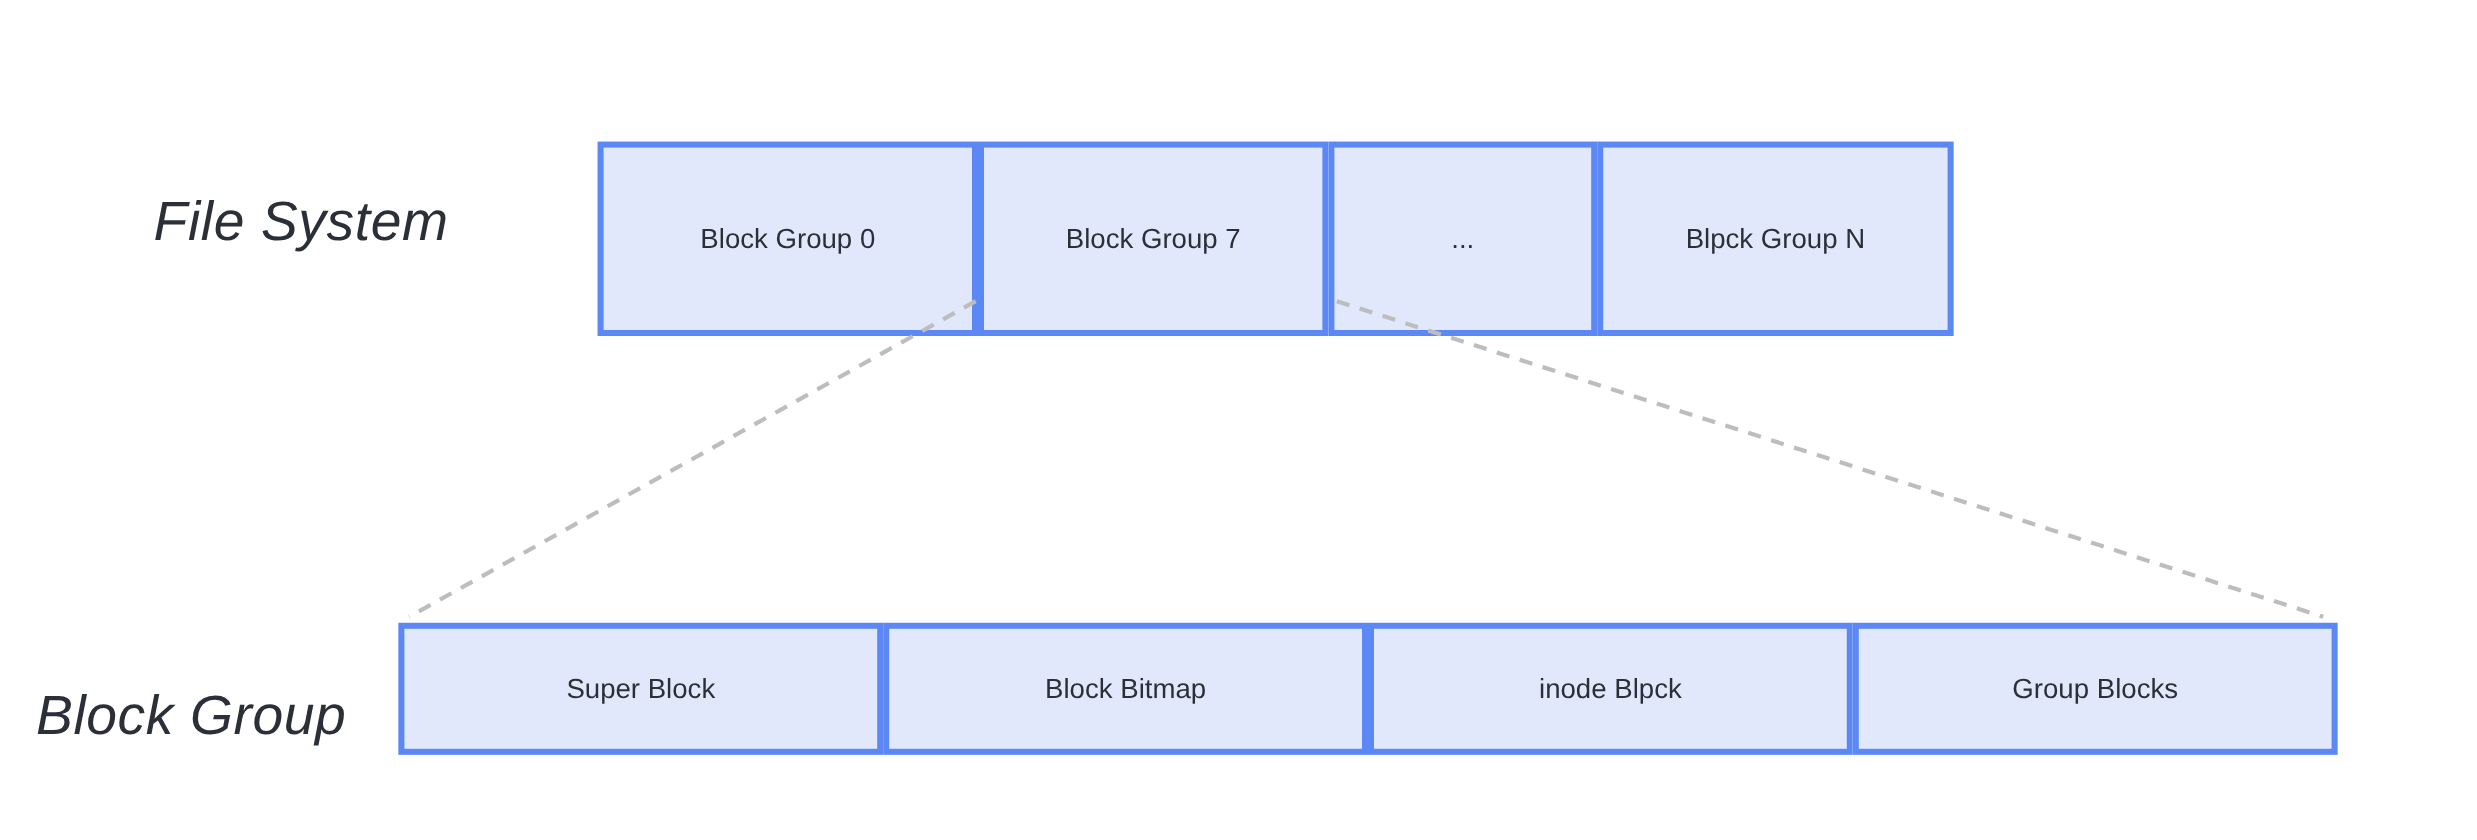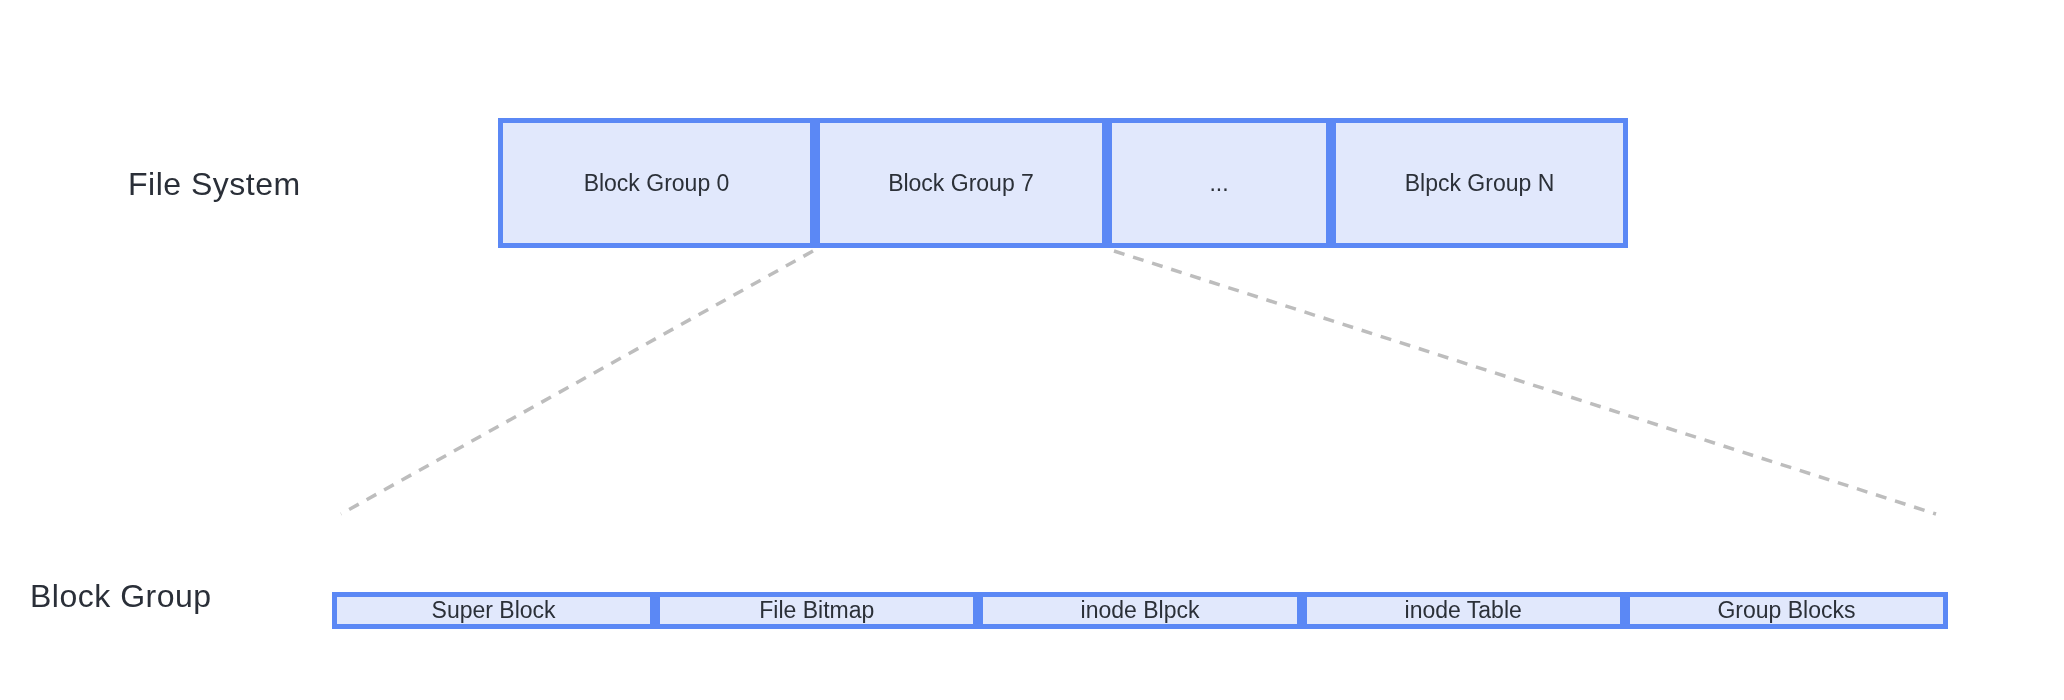--- a/index.html
+++ b/index.html
@@ -7,31 +7,32 @@
     position: relative;
     width: 2064px;
     height: 700px;
     background: var(--bg, #ffffff);
     font-family: "Liberation Sans", sans-serif;
     overflow: hidden;
   }
   .row-label {
     position: absolute;
     transform: translateY(-50%);
-    font-size: 32px;
+    font-size: 46px;
     font-weight: 400;
     color: var(--label-text, #2a2f38);
     white-space: nowrap;
     letter-spacing: 0.5px;
+    font-style: italic;
   }
   .file-system-label { left: 128px; top: 184px; }
   .block-group-label { left: 30px;  top: 596px; text-align: center; }
   .box-row { position: absolute; display: flex; }
-  .top-row    { left: 498px; top: 118px; width: 1130px; height: 130px; }
-  .bottom-row { left: 332px; top: 519px; width: 1616px; height: 110px; align-items: flex-end; }
+  .top-row    { left: 498px; top: 118px; width: 1130px; height: 162px; }
+  .bottom-row { left: 332px; top: 519px; width: 1616px; height: 110px; }
   .cell {
     box-sizing: border-box;
     border: 5px solid var(--box-border, #5b88f5);
     background: var(--box-fill, #e1e8fc);
     display: flex;
     align-items: center;
     justify-content: center;
     font-size: 23px;
     color: var(--cell-text, #2b3038);
     white-space: nowrap;
@@ -78,26 +79,23 @@
     <line x1="1114" y1="251" x2="1936" y2="514" stroke="#bdbdbd" stroke-width="3.5" stroke-dasharray="11 9"></line>
   </svg>
 
   <div class="row-label block-group-label">Block Group</div>
 
   <div class="box-row bottom-row">
     <div class="cell">
       <span>Super Block</span>
     </div>
     <div class="cell">
-      <span>File Bitmap</span>
+      <span>Block Bitmap</span>
     </div>
     <div class="cell">
       <span>inode Blpck</span>
-    </div>
-    <div class="cell">
-      <span>inode Table</span>
     </div>
     <div class="cell">
       <span>Group Blocks</span>
     </div>
   </div>
 
 </div>
 
 </body></html>

